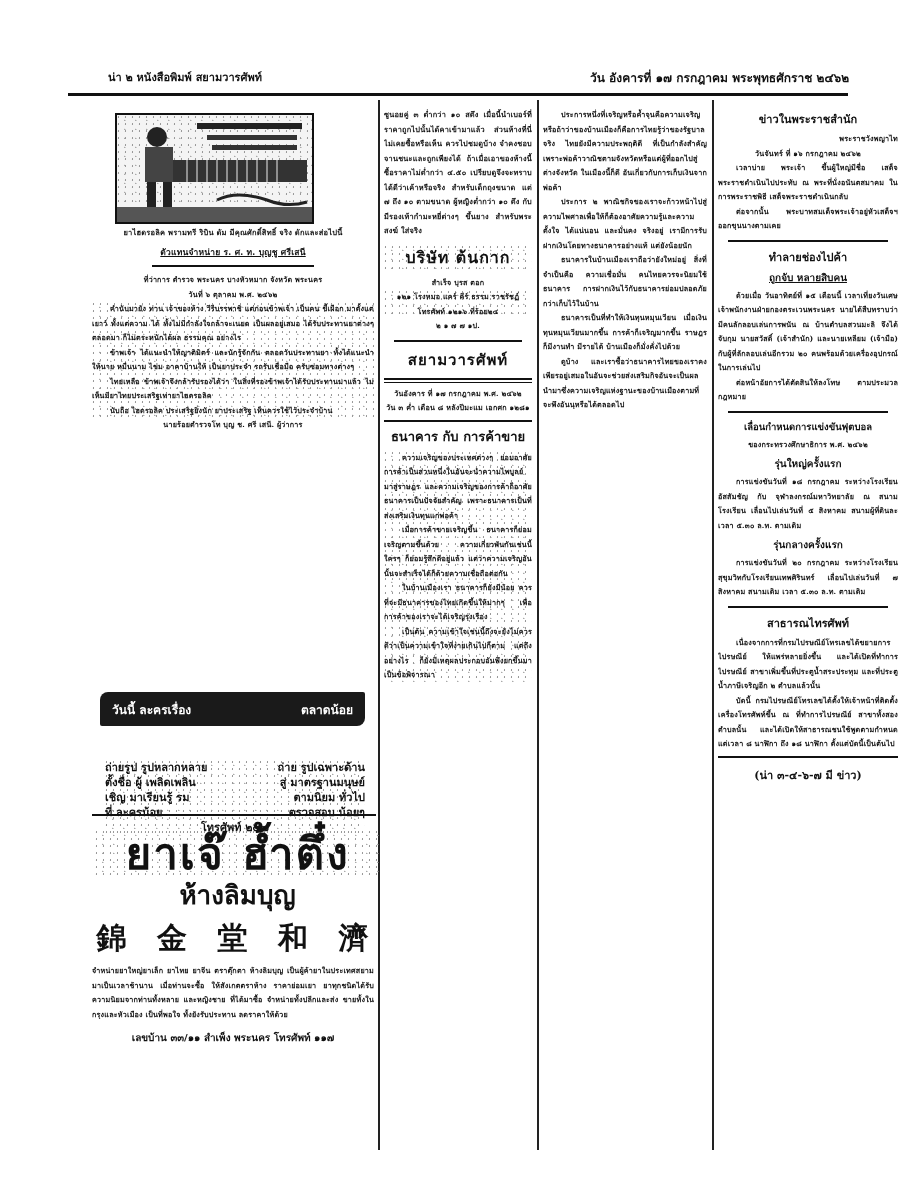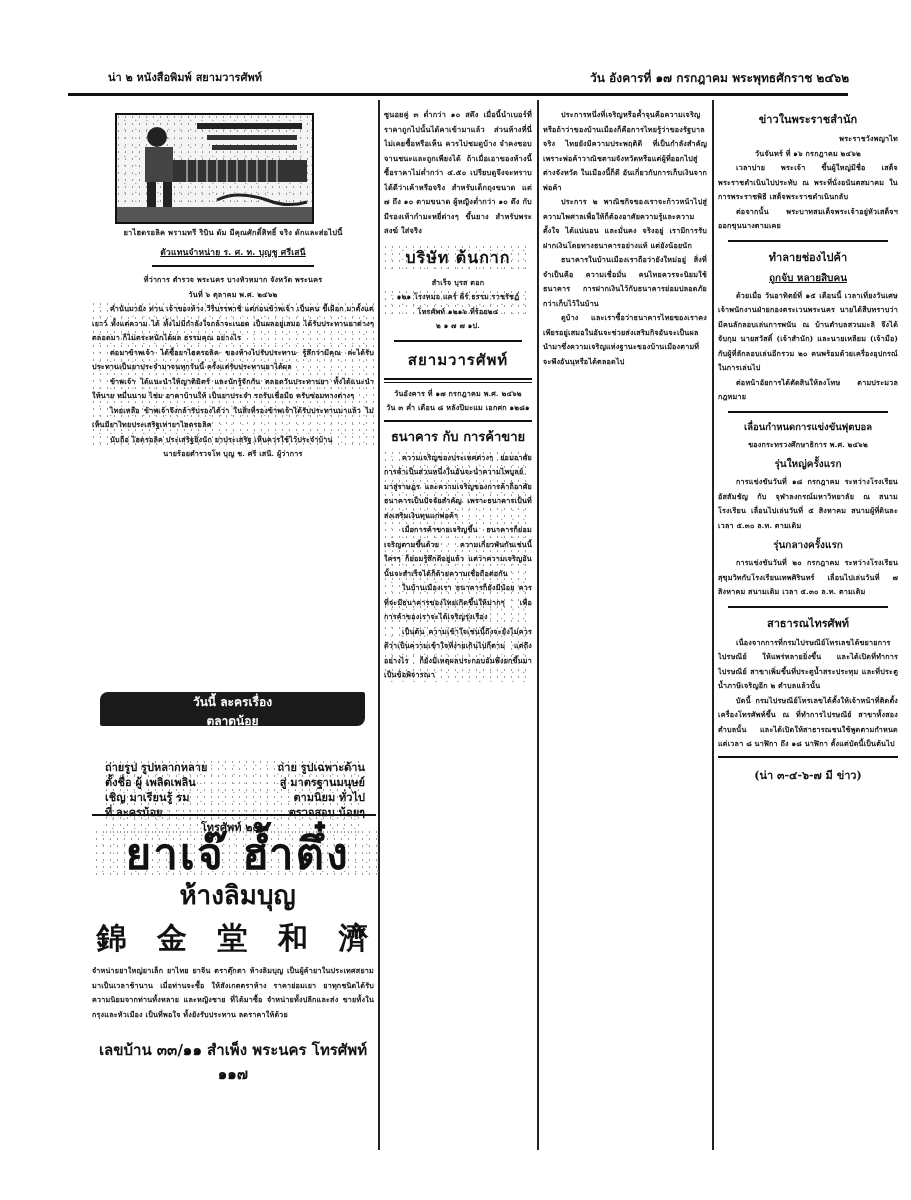--- a/index.html
+++ b/index.html
@@ -29,28 +29,27 @@
     background-image:
       radial-gradient(circle at 20% 30%, #999 0.6px, transparent 1px),
       radial-gradient(circle at 70% 60%, #aaa 0.6px, transparent 1px);
     background-size:7px 7px, 11px 9px;
   }
   .banner {
     position:absolute; left:100px; top:692px; width:265px; height:34px;
     background:#1a1a1a; color:#fff; font-size:12px; font-weight:bold;
     display:flex; align-items:center; justify-content:space-between; padding:0 12px; box-sizing:border-box;
     border-radius:8px 2px 8px 2px;
-    flex-direction:column;
   }
   .credits { position:absolute; left:105px; top:730px; width:260px; font-size:11px; font-weight:bold; line-height:15px;margin-top:30px; }
   .credits .row { display:flex; justify-content:space-between; }
   .ad-title { position:absolute; left:95px; top:830px; width:285px; text-align:center; font-size:44px; font-weight:bold; letter-spacing:2px; line-height:48px; }
   .ad-sub { position:absolute; left:95px; top:880px; width:285px; text-align:center; font-size:26px; font-weight:bold; line-height:30px; }
   .ad-cn { position:absolute; left:95px; top:920px; width:285px; text-align:center; font-size:30px; font-weight:bold; letter-spacing:10px; line-height:36px; }
-  .signature { font-size:15px; font-weight:bold; text-align:center; margin-top:16px; }
+  .signature { font-size:10px; font-weight:bold; text-align:center; margin-top:8px; }
   .footer-note { font-size:11px; font-weight:bold; text-align:center; margin-top:8px; }
 </style>
 </head>
 <body>
 
 <div class="page">
 
   <div class="hdr-left">น่า ๒  หนังสือพิมพ์ สยามวารศัพท์</div>
   <div class="hdr-right">วัน อังคารที่ ๑๗ กรกฎาคม พระพุทธศักราช ๒๔๖๒</div>
   <div class="hdr-rule"></div>
@@ -87,21 +86,20 @@
   </div>
 
   <div class="col" style="left:92px; top:226px; width:282px;">
     <div class="txt ctr" style="font-size:7.5px;">ยาไฮดรอลิค พรามทรี ริบิน ดัม มีคุณศักดิ์สิทธิ์ จริง ดักและส่อไปนี้</div>
     <div class="txt ctr" style="font-size:8.5px; margin-top:4px; text-decoration:underline;">ตัวแทนจำหน่าย ร. ศ. ท. บุญชู ศรีเสนี</div>
     <div class="rule" style="margin:6px 60px;"></div>
     <div class="txt ctr">ที่ว่าการ ตำรวจ พระนคร บางหัวหมาก จังหวัด พระนคร</div>
     <div class="txt ctr">วันที่ ๖ ตุลาคม พ.ศ. ๒๔๖๒</div>
     <div class="txt noise">
       <p>คำนับมายัง ท่าน เจ้าของห้าง วีรีบรรพาชิ แต่ก่อนข้าพเจ้า เป็นคน ขี้เผือก มาตั้งแต่เยาว์ ทั้งแต่ความ ได้ ทั้งไม่มีกำลังใจกล้าจะเนยด เป็นผลอยู่เสมอ ได้รับประทานยาต่างๆ ตลอดมา ก็ไม่ตระหนักได้ผล ธรรมคุณ อย่างไร</p>
-      <p>ต่อมาข้าพเจ้า ได้ซื้อยาไฮดรอลิค ของห้างไปรับประทาน รู้สึกว่ามีคุณ ค่ะได้รับประทานเป็นยาประจำมาจนทุกวันนี้ ครั้งแต่รับประทานยาได้ผล</p>
       <p>ข้าพเจ้า ได้แนะนำให้ญาติมิตร์ และนักรู้จักกัน ตลอดวันประทานยา ทั้งได้แนะนำ ให้นาย หมื่นนาม ไข่ม อาคาบ้านให้ เป็นยาประจำ รถรับเชื่อมือ ครับซ่อมทางต่างๆ</p>
       <p>ไทยเหลือ ข้าพเจ้าจึงกล้ารับรองได้ว่า ในสิ่งที่รองข้าพเจ้าได้รับประทานมาแล้ว ไม่เห็นมียาไทยประเสริฐเท่ายาไฮดรอลิค</p>
       <p>นับถือ ไฮดรอลิค ประเสริฐยิ่งนัก ยาประเสริฐ เห็นควรใช้ไว้ประจำบ้าน</p>
     </div>
     <div class="txt ctr">นายร้อยตำรวจโท บุญ ช. ศรี เสนี. ผู้ว่าการ</div>
   </div>
 
   <div class="banner">
     <span>วันนี้ ละครเรื่อง</span>
     <span>ตลาดน้อย</span>
@@ -157,20 +155,21 @@
       <p>ในบ้านเมืองเรา ธนาคารก็ยังมีน้อย ควรที่จะมีธนาคารของไทยเกิดขึ้นให้มากๆ เพื่อการค้าของเราจะได้เจริญรุ่งเรือง</p>
       <p>เป็นต้น ความเข้าใจเช่นนี้ถึงจะยังไม่ควรดีว่าเป็นความเข้าใจที่ง่ายเกินไปก็ตาม แต่ถึงอย่างไร ก็ยังมีเหตุผลประกอบอันพึงยกขึ้นมาเป็นข้อพิจารณา</p>
     </div>
   </div>
 
   <div class="col" style="left:543px; top:108px; width:164px; height:1040px;">
     <div class="txt">
       <p>ประการหนึ่งที่เจริญหรือค้ำจุนคือความเจริญหรือถ้าว่าของบ้านเมืองก็คือการไทยรู้ว่าของรัฐบาลจริง ไทยยังมีความประพฤติดี ที่เป็นกำลังสำคัญ เพราะพ่อค้าวาณิชตามจังหวัดหรือแต่ผู้ที่ออกไปสู่ต่างจังหวัด ในเมืองนี้ก็ดี อันเกี่ยวกับการเก็บเงินจากพ่อค้า</p>
       <p>ประการ ๒ พาณิชกิจของเราจะก้าวหน้าไปสู่ความไพศาลเพื่อให้ก็ต้องอาศัยความรู้และความตั้งใจ ได้แน่นอน และมั่นคง จริงอยู่ เรามีการรับฝากเงินโดยทางธนาคารอย่างแท้ แต่ยังน้อยนัก</p>
       <p>ธนาคารในบ้านเมืองเราถือว่ายังใหม่อยู่ สิ่งที่จำเป็นคือ ความเชื่อมั่น คนไทยควรจะนิยมใช้ธนาคาร การฝากเงินไว้กับธนาคารย่อมปลอดภัยกว่าเก็บไว้ในบ้าน</p>
+      <p>ธนาคารเป็นที่ทำให้เงินทุนหมุนเวียน เมื่อเงินทุนหมุนเวียนมากขึ้น การค้าก็เจริญมากขึ้น ราษฎรก็มีงานทำ มีรายได้ บ้านเมืองก็มั่งคั่งไปด้วย</p>
       <p>ดูบ้าง และเราซื้อว่าธนาคารไทยของเราคงเพียรอยู่เสมอในอันจะช่วยส่งเสริมกิจอันจะเป็นผลนำมาซึ่งความเจริญแห่งฐานะของบ้านเมืองตามที่จะพึงอันนุหรือได้ตลอดไป</p>
     </div>
   </div>
 
   <div class="col" style="left:718px; top:106px; width:180px;">
     <div class="h2">ข่าวในพระราชสำนัก</div>
     <div class="txt" style="text-align:right;">พระราชวังพญาไท</div>
     <div class="txt ctr">วันจันทร์ ที่ ๑๖ กรกฎาคม ๒๔๖๒</div>
     <div class="txt">
       <p>เวลาบ่าย พระเจ้า ขึ้นผู้ใหญ่มีชื่อ เสด็จพระราชดำเนินไปประทับ ณ พระที่นั่งอนันตสมาคม ในการพระราชพิธี เสด็จพระราชดำเนินกลับ</p>

